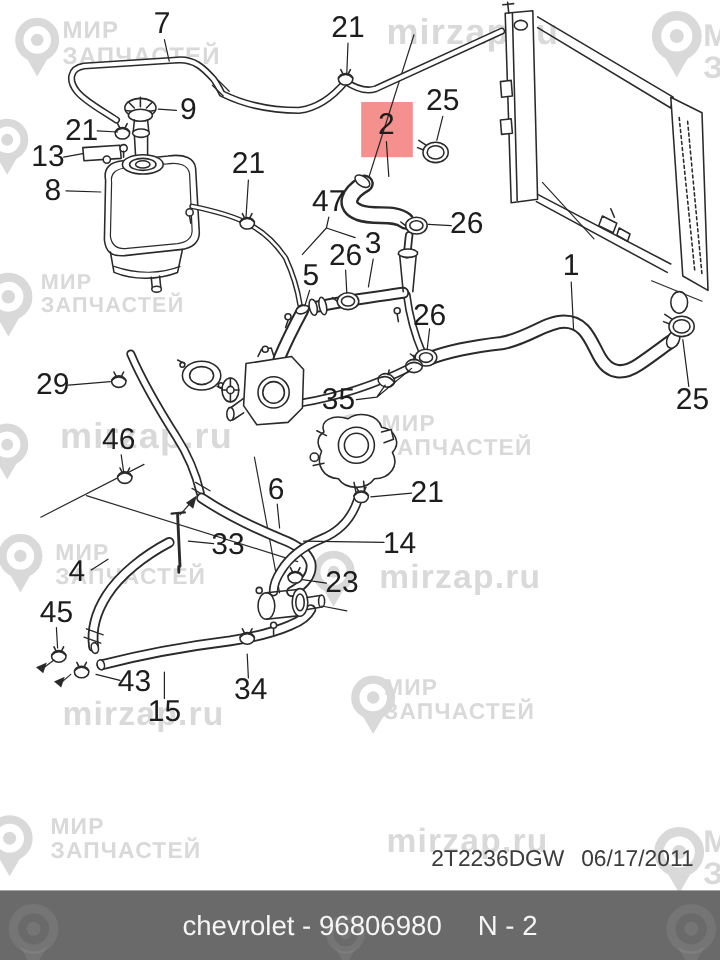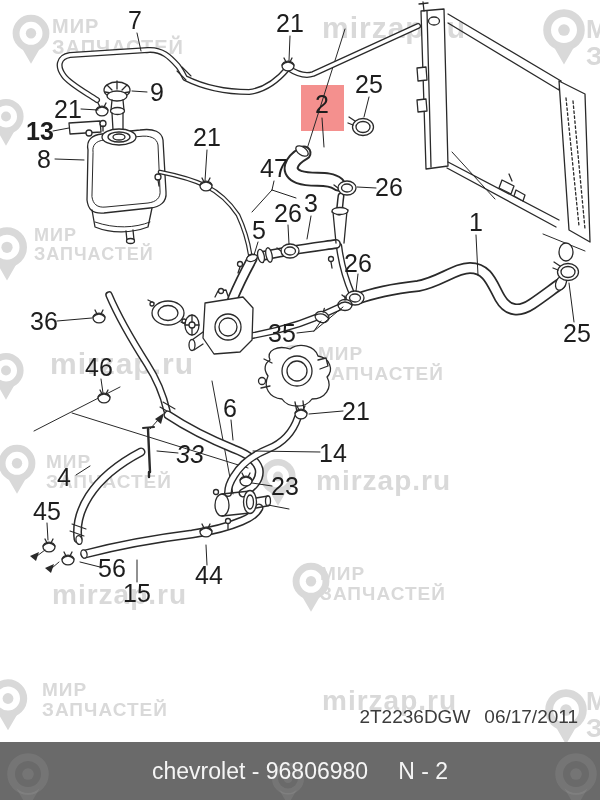--- a/index.html
+++ b/index.html
@@ -350,46 +350,46 @@
         <path d="M52,568 L59,562" stroke-width="1"></path>
       </g>
     </g>
   </svg>
 
   <div class="layer" id="callout-layer">
       <div class="callout" style="left: 135px; top: 20px;">7</div>
       <div class="callout" style="left: 290px; top: 23px;">21</div>
       <div class="callout" style="left: 157px; top: 92px;">9</div>
       <div class="callout" style="left: 68px; top: 109px;">21</div>
-      <div class="callout" style="left: 40px; top: 131px; font-weight: bold;">13</div>
+      <div class="callout" style="left: 40px; top: 131px;">13</div>
       <div class="callout" style="left: 44px; top: 159px;">8</div>
       <div class="callout" style="left: 369px; top: 84px;">25</div>
       <div class="callout" style="left: 322px; top: 104px;">2</div>
       <div class="callout" style="left: 207px; top: 137px;">21</div>
       <div class="callout" style="left: 389px; top: 187px;">26</div>
       <div class="callout" style="left: 274px; top: 168px;">47</div>
       <div class="callout" style="left: 311px; top: 203px;">3</div>
       <div class="callout" style="left: 288px; top: 213px;">26</div>
       <div class="callout" style="left: 259px; top: 230px;">5</div>
       <div class="callout" style="left: 358px; top: 263px;">26</div>
       <div class="callout" style="left: 476px; top: 222px;">1</div>
       <div class="callout" style="left: 577px; top: 333px;">25</div>
-      <div class="callout" style="left: 44px; top: 321px;">36</div>
+      <div class="callout" style="left: 44px; top: 321px;">29</div>
       <div class="callout" style="left: 99px; top: 367px;">46</div>
       <div class="callout" style="left: 282px; top: 333px;">35</div>
       <div class="callout" style="left: 356px; top: 411px;">21</div>
       <div class="callout" style="left: 230px; top: 408px;">6</div>
-      <div class="callout" style="left: 190px; top: 454px; font-style: italic;">33</div>
+      <div class="callout" style="left: 190px; top: 454px;">33</div>
       <div class="callout" style="left: 333px; top: 453px;">14</div>
       <div class="callout" style="left: 285px; top: 486px;">23</div>
       <div class="callout" style="left: 64px; top: 477px;">4</div>
       <div class="callout" style="left: 47px; top: 511px;">45</div>
-      <div class="callout" style="left: 112px; top: 568px;">56</div>
+      <div class="callout" style="left: 112px; top: 568px;">43</div>
       <div class="callout" style="left: 137px; top: 593px;">15</div>
-      <div class="callout" style="left: 209px; top: 575px;">44</div>
+      <div class="callout" style="left: 209px; top: 575px;">34</div>
     </div>
 
   <div class="doc-line"><span style="margin-left:0">2T2236DGW</span><span>06/17/2011</span></div>
 
   <div class="footer" id="footer-bar" style="background: rgb(106, 106, 106);">
     <span>chevrolet - 96806980</span>
     <span>N - 2</span>
   <div class="wm-item" style="position: absolute; left: 2px; top: 8px; z-index: 1;"><svg width="52" height="61" viewBox="0 0 40 47">
      <circle cx="20" cy="18.5" r="13" fill="none" stroke="rgba(255,255,255,0.08)" stroke-width="6"></circle>
      <circle cx="20" cy="18.5" r="4.5" fill="rgba(255,255,255,0.08)"></circle>

